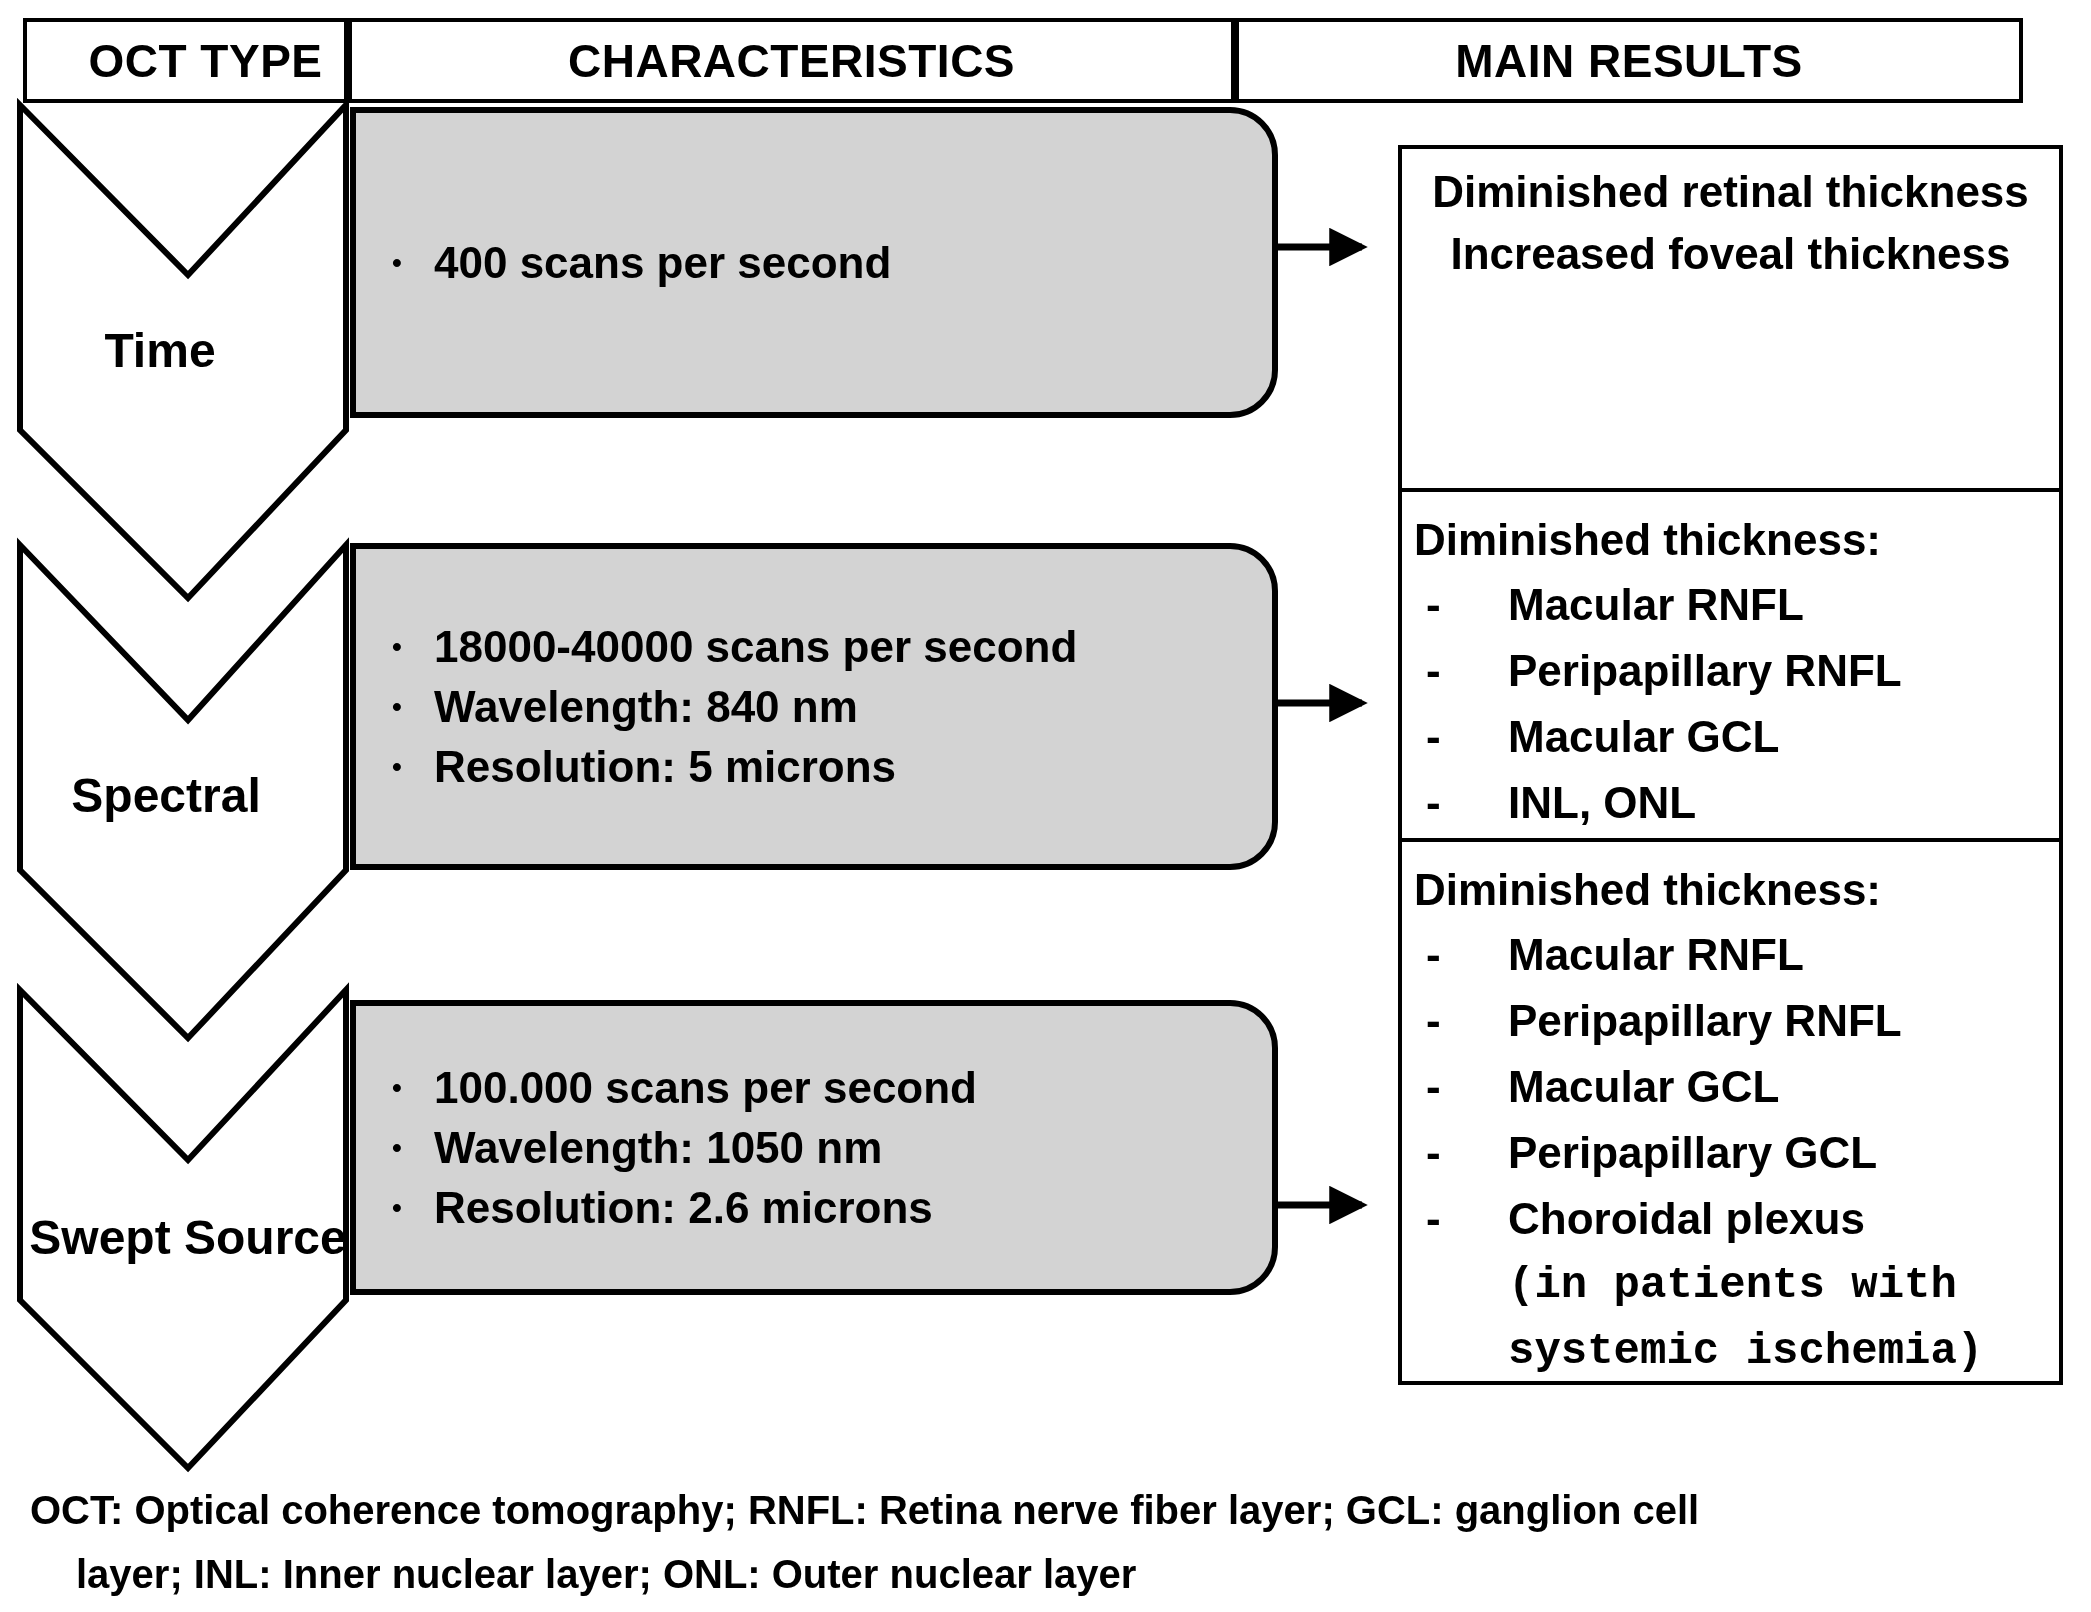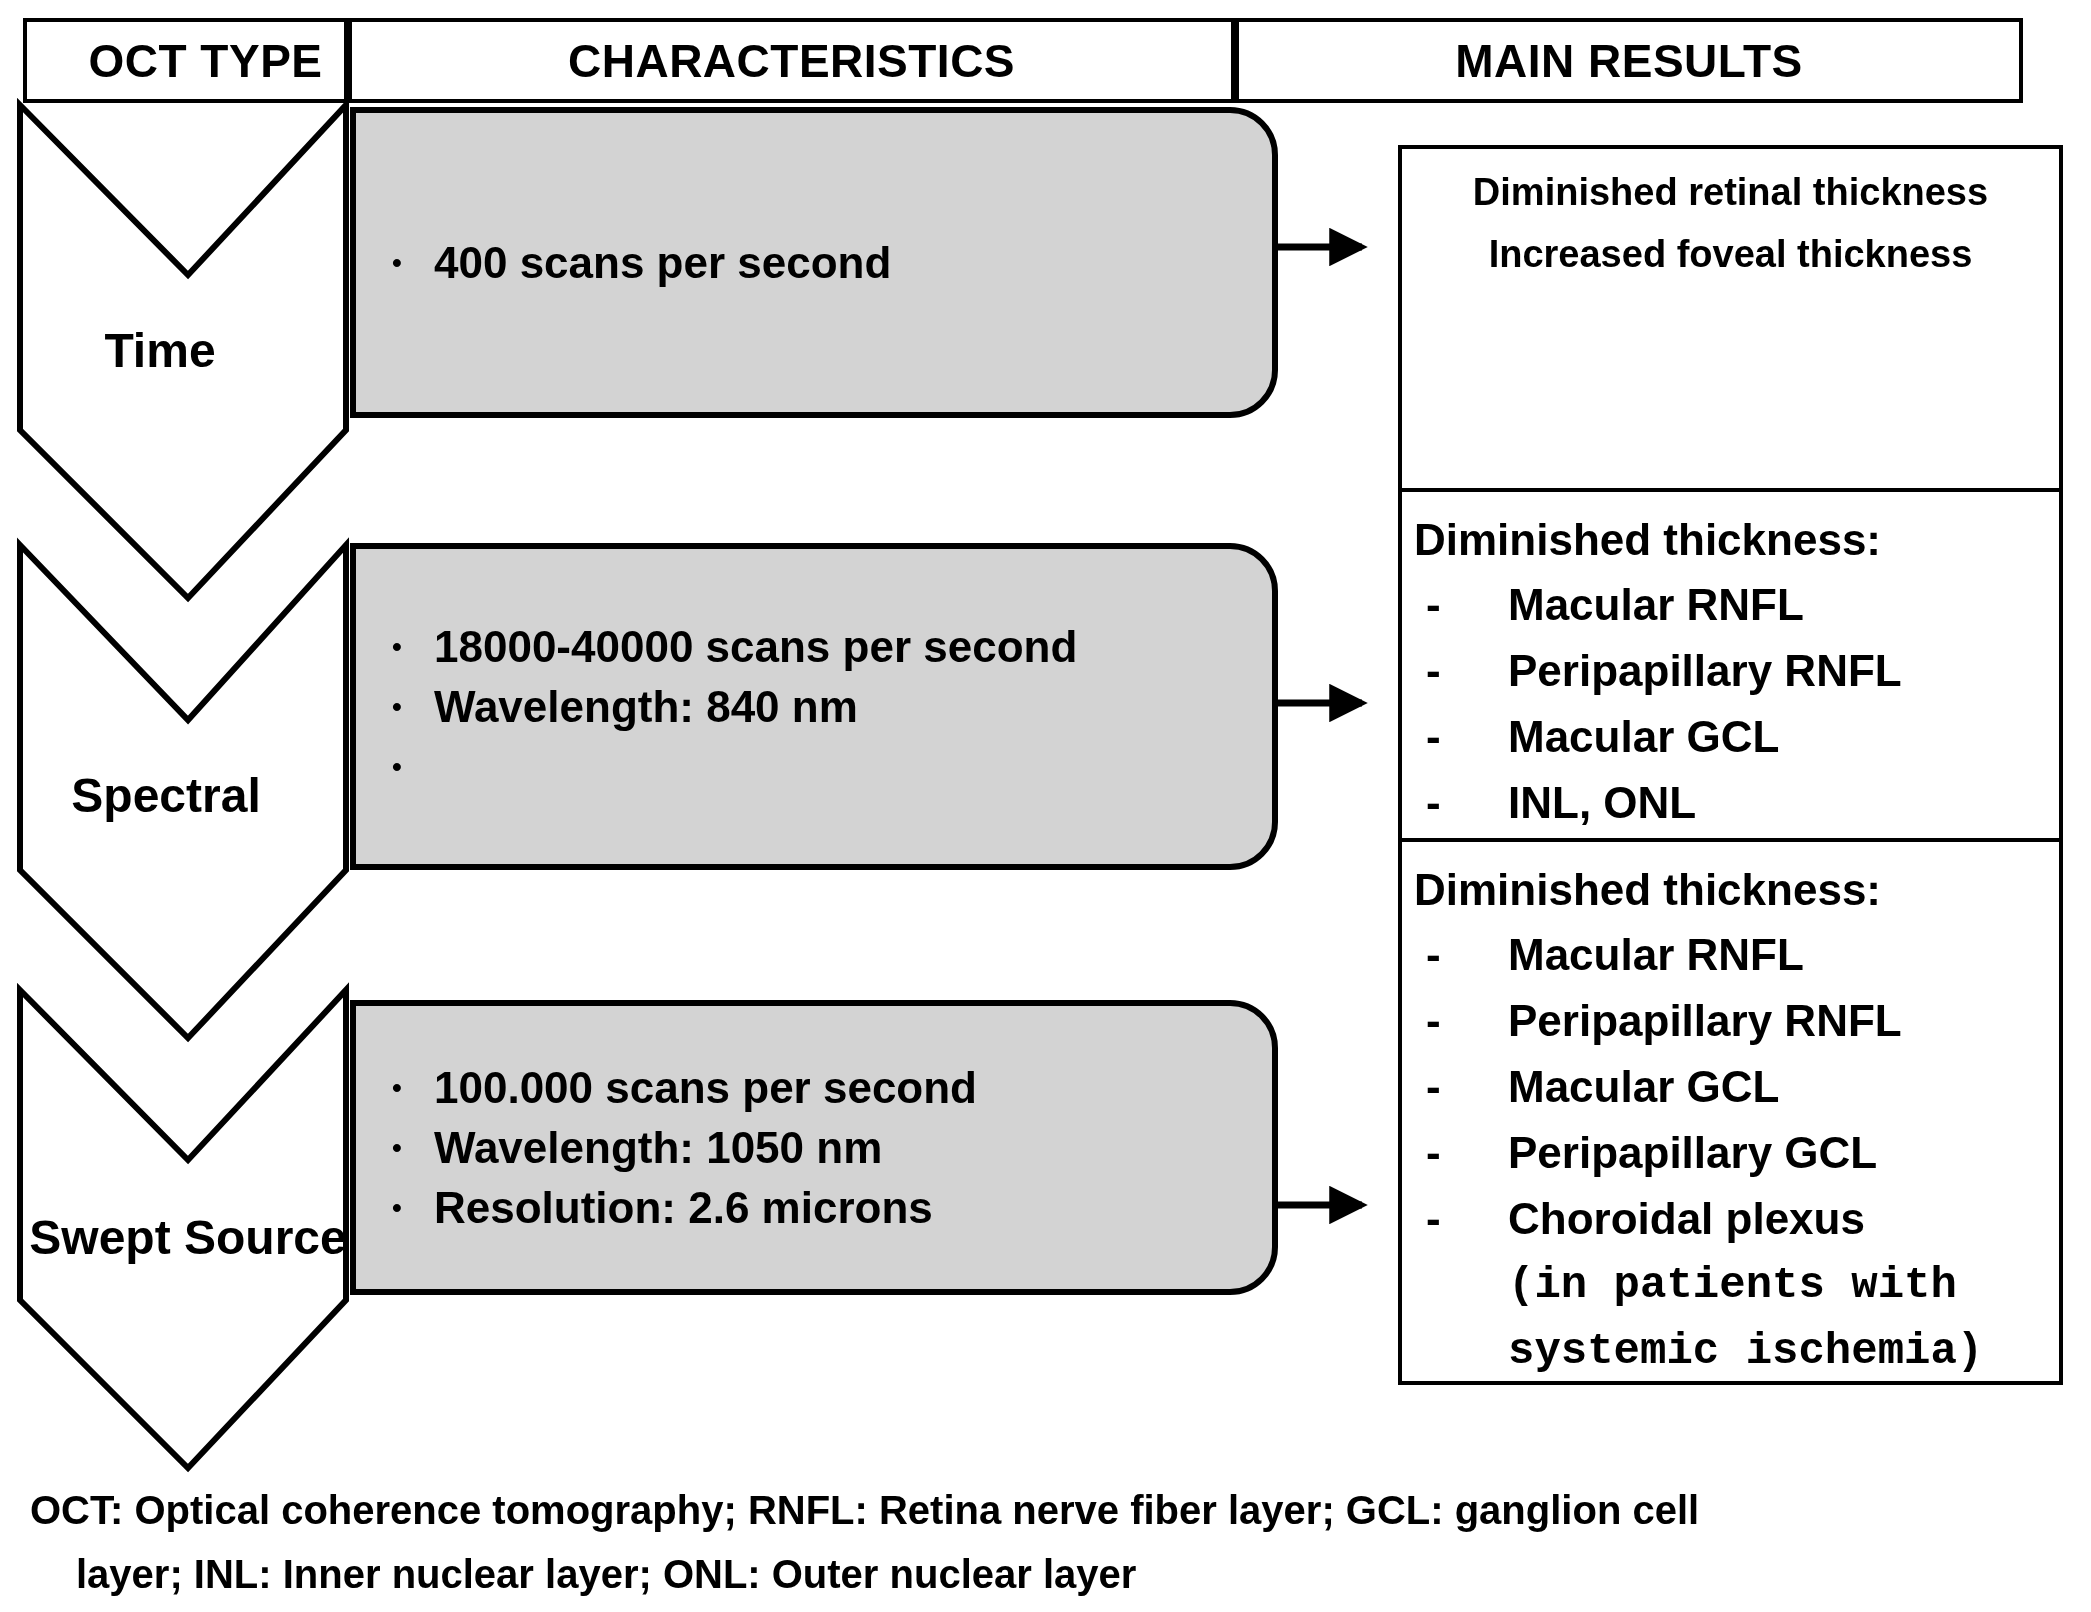--- a/index.html
+++ b/index.html
@@ -42,21 +42,21 @@
   .crow{display:flex;align-items:center;height:60px;font-size:44px;white-space:nowrap;}
   .bullet{width:42px;font-size:28px;display:inline-flex;justify-content:flex-start;}
   
   .rbox{
     position:absolute;left:1398px;width:665px;box-sizing:border-box;
     background:#fff;border:4px solid #000;
   }
   #rbox1{top:145px;height:347px;padding-top:12px;text-align:center;}
   #rbox2{top:488px;height:354px;padding-top:16px;}
   #rbox3{top:838px;height:547px;padding-top:16px;}
-  .rline{font-size:38px;line-height:62px;white-space:nowrap;}
+  .rline{font-size:44px;line-height:62px;white-space:nowrap;}
   .rtitle{font-size:44px;height:64px;display:flex;align-items:center;padding-left:12px;white-space:nowrap;}
   .ritem{display:flex;align-items:center;height:66px;padding-left:24px;font-size:44px;white-space:nowrap;}
   .dash{width:82px;}
   .rcont{display:flex;align-items:center;height:66px;padding-left:106px;font-size:44px;white-space:nowrap;font-family:Liberation Mono, monospace;}
   
   #caption{position:absolute;left:30px;top:1478px;font-size:40px;line-height:64px;}
   #caption .l2{padding-left:46px;}
   .nowrap{white-space:nowrap;}
 </style>
 </head>
@@ -104,20 +104,21 @@
     <div class="crow">
       <span class="bullet">•</span>
       <span>18000-40000 scans per second</span>
     </div>
     <div class="crow">
       <span class="bullet">•</span>
       <span>Wavelength: 840 nm</span>
     </div>
     <div class="crow">
       <span class="bullet">•</span>
+      <span>Resolution: 5 microns</span>
     </div>
   </div>
 
   <div class="cbox" id="cbox3">
     <div class="crow">
       <span class="bullet">•</span>
       <span>100.000 scans per second</span>
     </div>
     <div class="crow">
       <span class="bullet">•</span>

